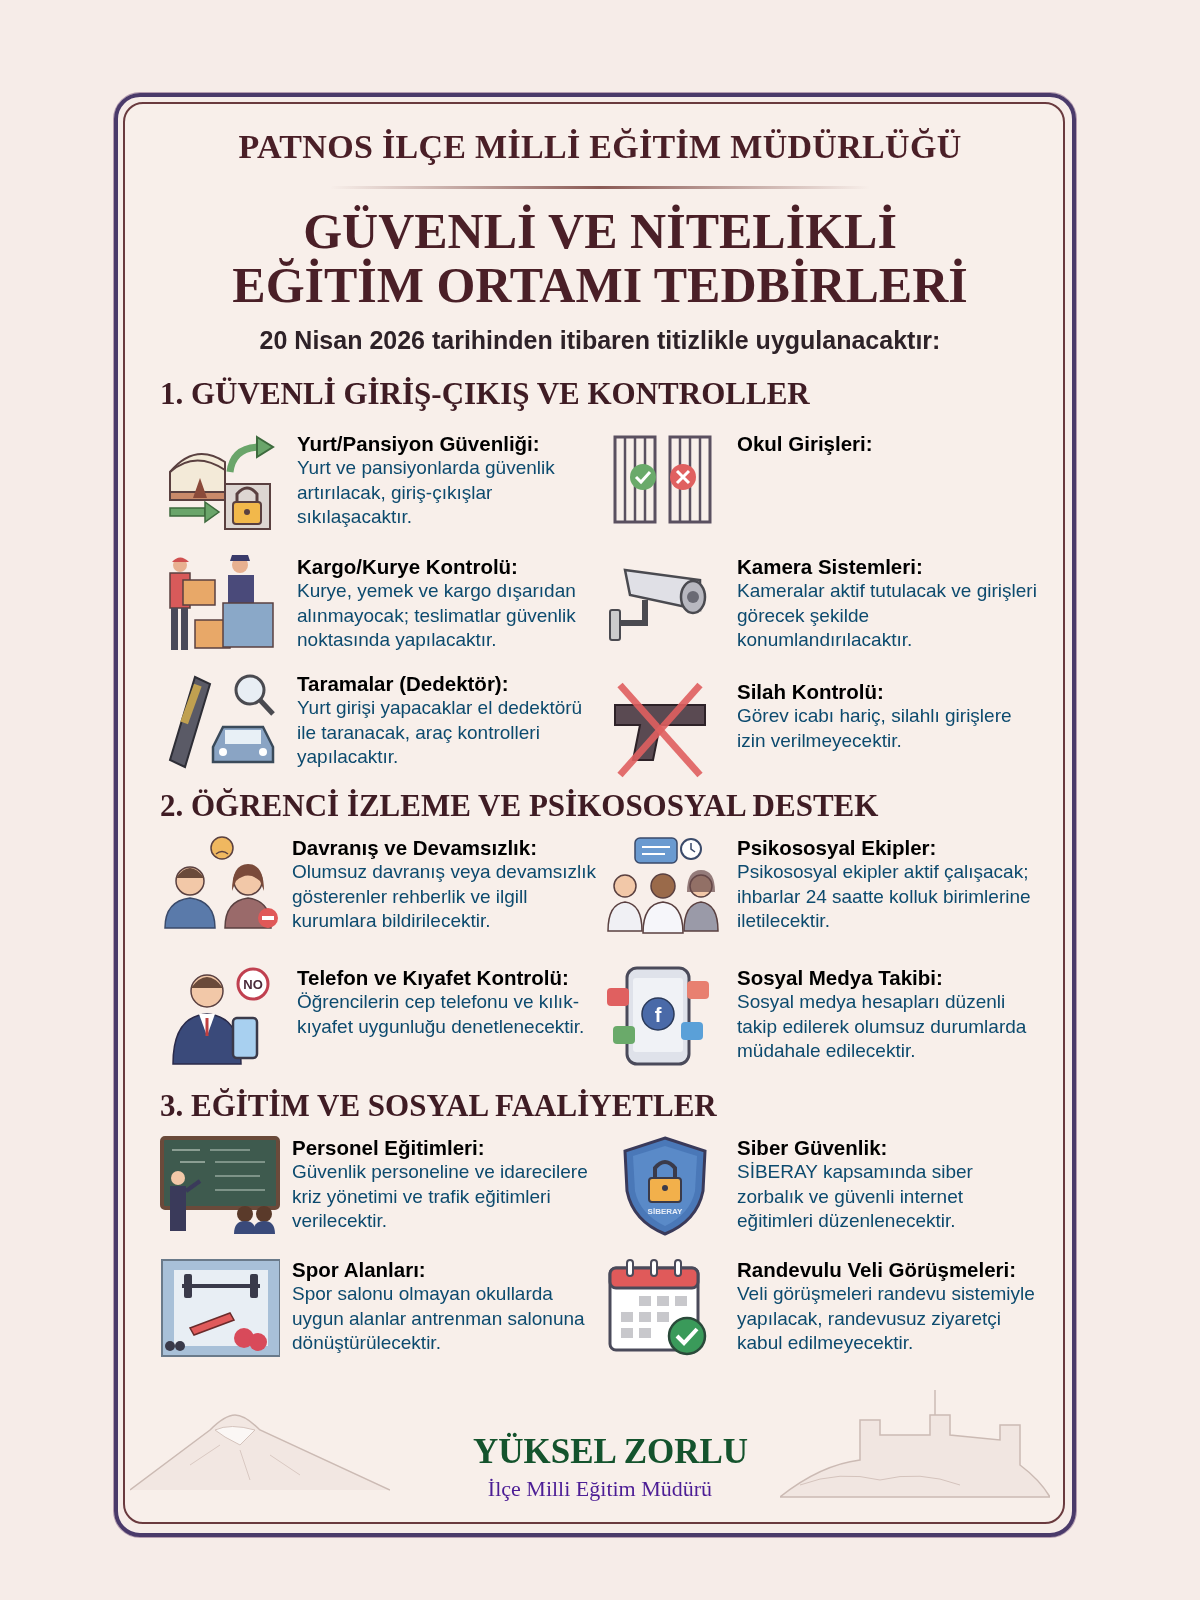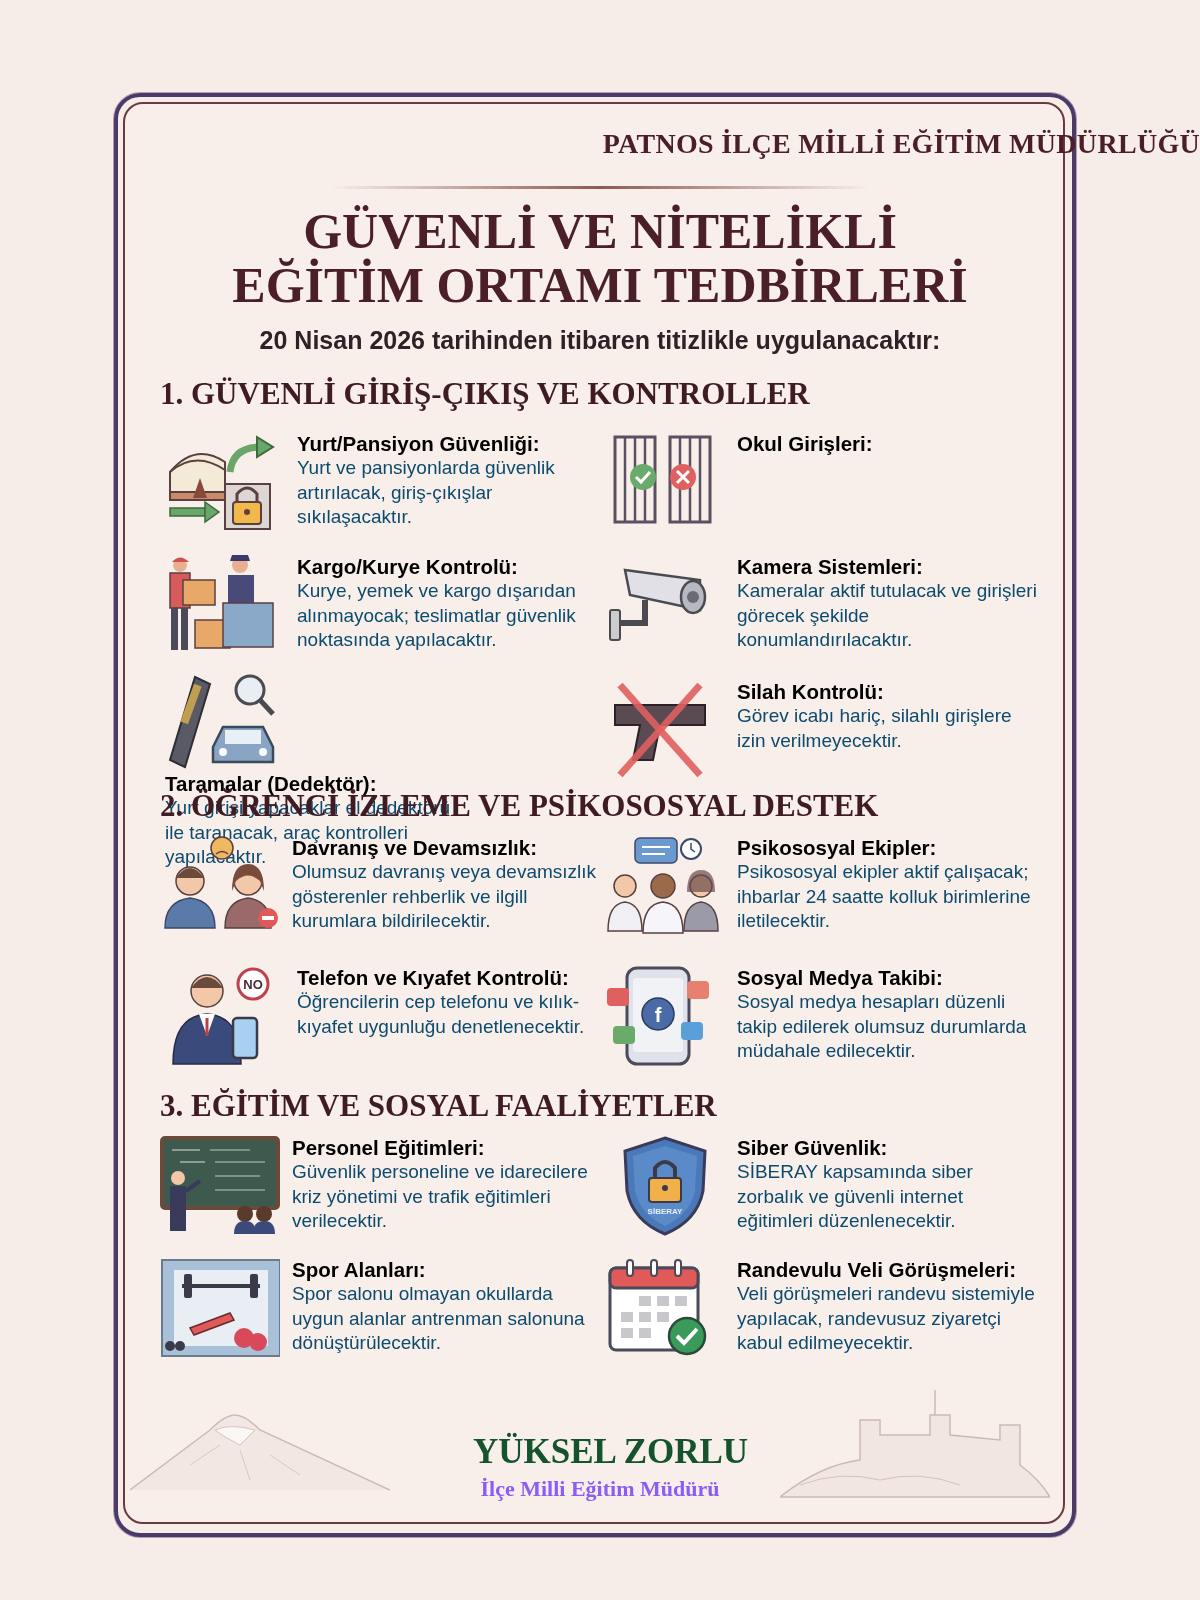--- a/index.html
+++ b/index.html
@@ -10,22 +10,22 @@
   .frame-outer {
     position:absolute; left:114px; top:93px; width:954px; height:1436px;
     border:4px solid #4a3a6a; border-radius:26px;
     box-shadow: 0 0 0 1px #b59cb0;
   }
   .frame-inner {
     position:absolute; left:123px; top:102px; width:938px; height:1418px;
     border:2px solid #6a3a3e; border-radius:20px; background:#f8efea;
   }
   .org {
-    position:absolute; left:0; right:0; top:128px; text-align:right;
-    font-family:"Liberation Serif", serif; font-weight:bold; font-size:28px; color:#4a1f27; letter-spacing:0.3px;
+    position:absolute; left:0; right:0; top:128px; text-align:center;
+    font-family:"Liberation Serif", serif; font-weight:bold; font-size:34px; color:#4a1f27; letter-spacing:0.3px;
   }
   .divider {
     position:absolute; left:330px; width:540px; top:186px; height:3px;
     background:linear-gradient(90deg, rgba(120,60,60,0), #8b5a55 50%, rgba(120,60,60,0));
   }
   .title {
     position:absolute; left:0; right:0; top:204px; text-align:center;
     font-family:"Liberation Serif", serif; font-weight:bold; font-size:50px; line-height:54px; color:#4a1f27;
   }
   .subtitle {
@@ -39,21 +39,21 @@
   .item { position:absolute; display:flex; align-items:flex-start; }
   .item .icon { width:120px; height:100px; flex:none; margin-right:12px; }
   .item .text { width:305px; }
   .item .label { font-weight:bold; font-size:20.5px; color:#000000; line-height:24px; }
   .item .desc { font-size:19px; color:#0c4a6e; line-height:24.5px; }
   .signature {
     position:absolute; left:0; right:0; top:1432px; text-align:center;
     font-family:"Liberation Serif", serif;
   }
   .sig-name { font-weight:bold; font-size:35px; color:#14532d; line-height:40px;padding-left:21px; }
-  .sig-title { font-weight:bold; font-size:22px; color:#8b5cf6; margin-top:4px; }
+  .sig-title { font-weight:normal; font-size:22px; color:#4c1d95; margin-top:4px; }
   .deco { position:absolute; opacity:0.55; }
 </style>
 </head>
 <body>
 
 <div class="frame-outer"></div>
 <div class="frame-inner"></div>
 
 <div class="org">PATNOS İLÇE MİLLİ EĞİTİM MÜDÜRLÜĞÜ</div>
 <div class="divider"></div>
@@ -137,21 +137,21 @@
     <path d="M20 15 L95 25 L95 55 L25 40 Z" fill="#e0e0e6" stroke="#4a4a50" stroke-width="2.5"></path>
     <ellipse cx="88" cy="42" rx="12" ry="16" fill="#b8b8c0" stroke="#4a4a50" stroke-width="2.5"></ellipse>
     <circle cx="88" cy="42" r="6" fill="#6a6a74"></circle>
   </svg>
   <div class="text">
     <div class="label">Kamera Sistemleri:</div>
     <div class="desc">Kameralar aktif tutulacak ve girişleri görecek şekilde konumlandırılacaktır.</div>
   </div>
 </div>
 
-<div class="item" style="left:165px; top:672px;flex-direction:column;">
+<div class="item" style="left:165px; top:672px;">
   <svg class="icon" viewBox="0 0 120 100">
     <path d="M30 5 L45 12 L20 95 L5 88 Z" fill="#5a5a66" stroke="#2e2e36" stroke-width="2"></path>
     <rect x="22" y="12" width="8" height="40" transform="rotate(20 26 32)" fill="#c0a050"></rect>
     <circle cx="85" cy="18" r="14" fill="#e8eef4" stroke="#4a4a50" stroke-width="3"></circle>
     <line x1="95" y1="28" x2="108" y2="42" stroke="#4a4a50" stroke-width="5"></line>
     <path d="M48 75 L58 55 L98 55 L108 75 L108 90 L48 90 Z" fill="#8aa4c4" stroke="#3a4a5a" stroke-width="2.5"></path>
     <rect x="60" y="58" width="36" height="14" fill="#e8f0f6"></rect>
     <circle cx="58" cy="80" r="4" fill="#fff"></circle>
       <circle cx="98" cy="80" r="4" fill="#fff"></circle>
   </svg>

